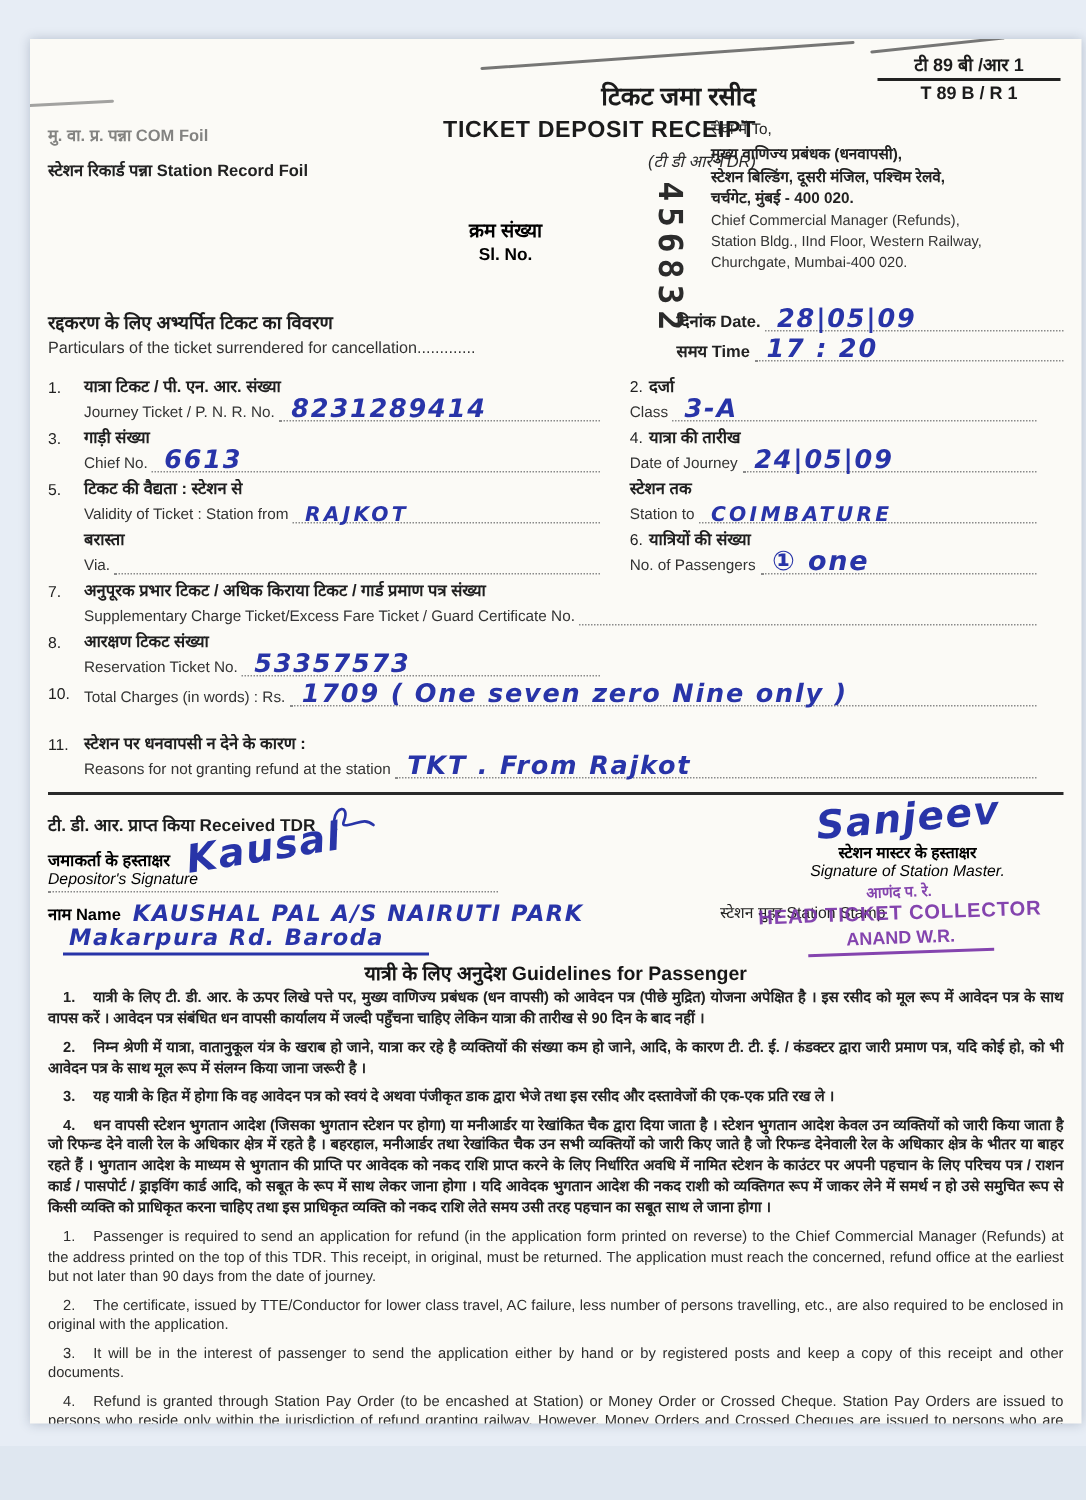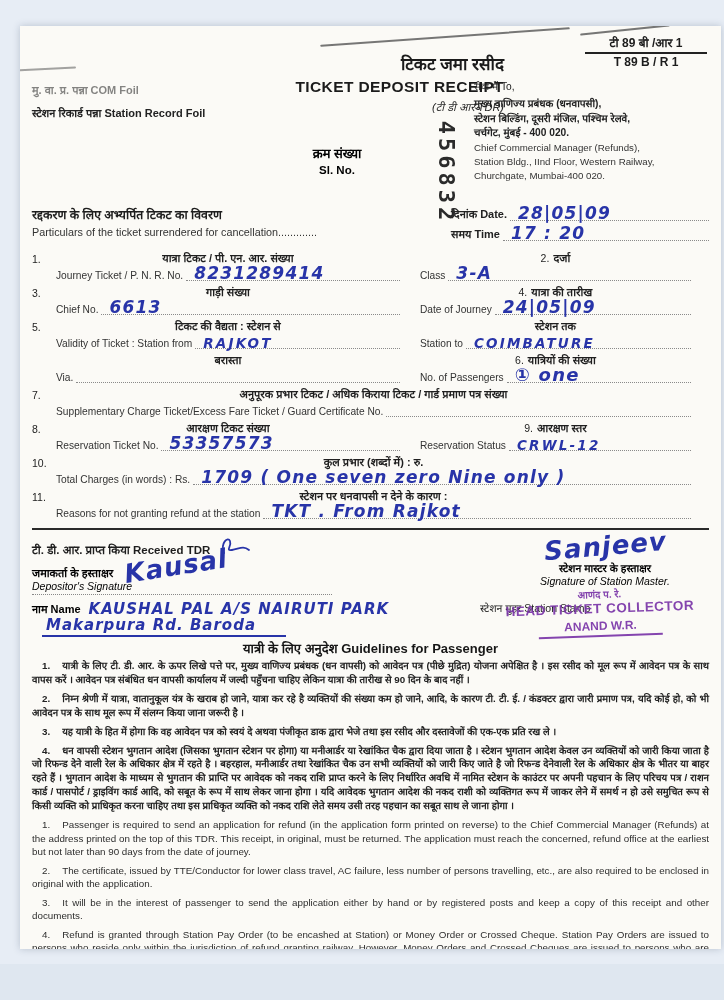--- a/index.html
+++ b/index.html
@@ -36,21 +36,21 @@
 
   
   .row-pd{display:flex;justify-content:space-between;align-items:flex-start;margin-top:2px;}
   .particulars .ph{font-weight:bold;font-size:12.3px;color:#1d1d1d;}
   .particulars .pe{font-size:10.8px;color:#333;margin-top:3px;}
   .datetime{width:258px;}
   .dt-line{display:flex;align-items:flex-end;margin-bottom:5px;}
   .dt-line .lbl{white-space:nowrap;font-size:11px;font-weight:bold;color:#222;}
 
   
-  .hi{font-weight:bold;font-size:11px;color:#1f1f1f;line-height:1.25;text-align:center;}
+  .hi{font-weight:bold;font-size:11px;color:#1f1f1f;line-height:1.25;}
   .en{font-size:10.2px;color:#333;}
   .line{display:flex;align-items:flex-end;margin-top:1px;}
   .line .lbl{white-space:nowrap;}
   .fill{flex:1;border-bottom:1.4px dotted #8a8a8a;position:relative;height:13px;margin-left:3px;}
   .hw{position:absolute;left:8px;bottom:-3px;font-style:italic;font-weight:bold;color:#2834a8;
       letter-spacing:1.2px;white-space:nowrap;font-size:18px;font-family:"DejaVu Sans",sans-serif;}
   .hw-lg{font-size:17px;}
   .hw-caps{font-size:13.5px;letter-spacing:2.2px;}
 
   .fields{display:grid;grid-template-columns:57% 43%;margin-top:6px;row-gap:4px;}
@@ -271,36 +271,24 @@
         <div class="fbody">
           <div class="hi">आरक्षण टिकट संख्या</div>
           <div class="line en">
               <span class="lbl">Reservation Ticket No.</span>
             <span class="fill">
                 <span class="hw hw-lg">53357573</span>
               </span>
             </div>
         </div>
       </div>
-      <div class="fcell rcell">
-        <div class="fbody">
-          <div class="hi"><span class="rnum">9.</span><span>आरक्षण स्तर</span></div>
-          <div class="line en">
-              <span class="lbl">Reservation Status</span>
-            <span class="fill">
-                <span class="hw hw-caps">CRWL-12</span>
-              </span>
-            </div>
-        </div>
-      </div>
 
       <div class="fcell span2">
         <div class="fnum">10.</div>
         <div class="fbody">
-          <div class="hi">कुल प्रभार (शब्दों में) : रु.</div>
           <div class="line en">
               <span class="lbl">Total Charges (in words) : Rs.</span>
             <span class="fill">
                 <span class="hw hw-lg">1709  ( One seven zero Nine only )</span>
               </span>
             </div>
         </div>
       </div>
 
       <div class="fcell span2">

